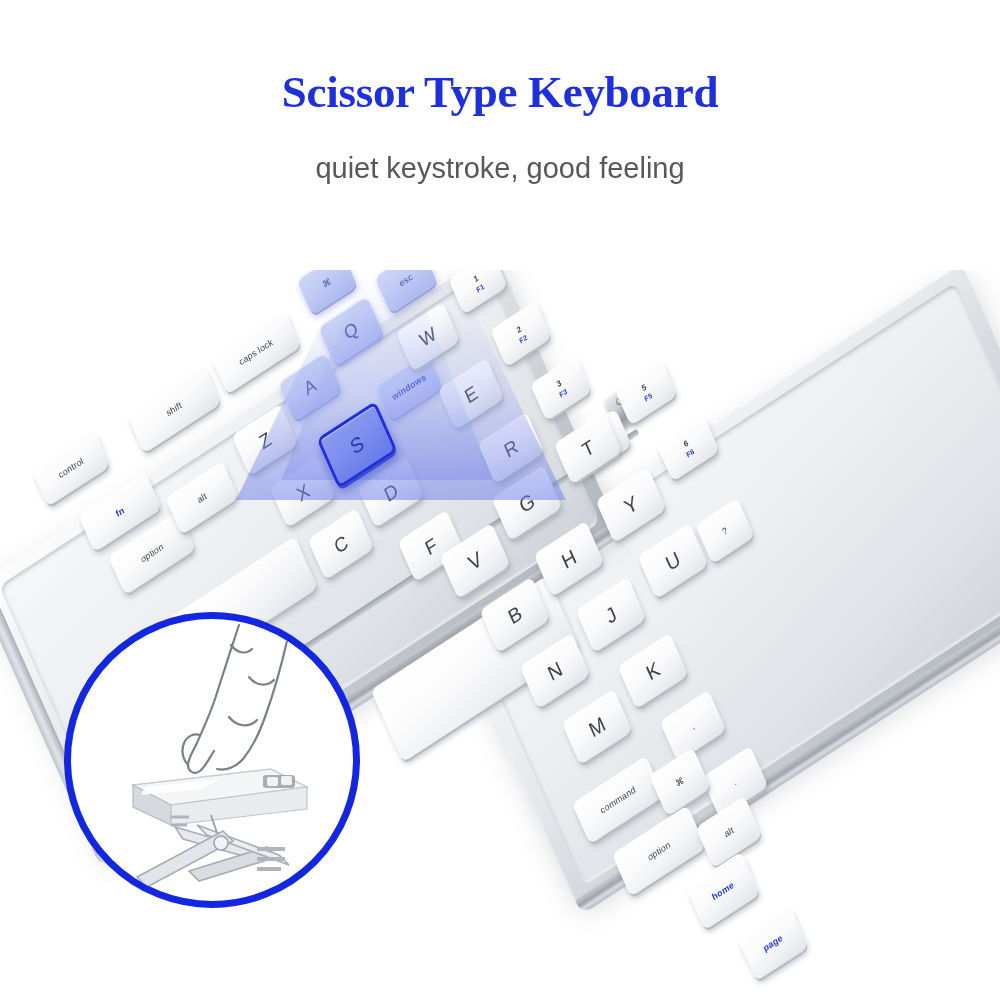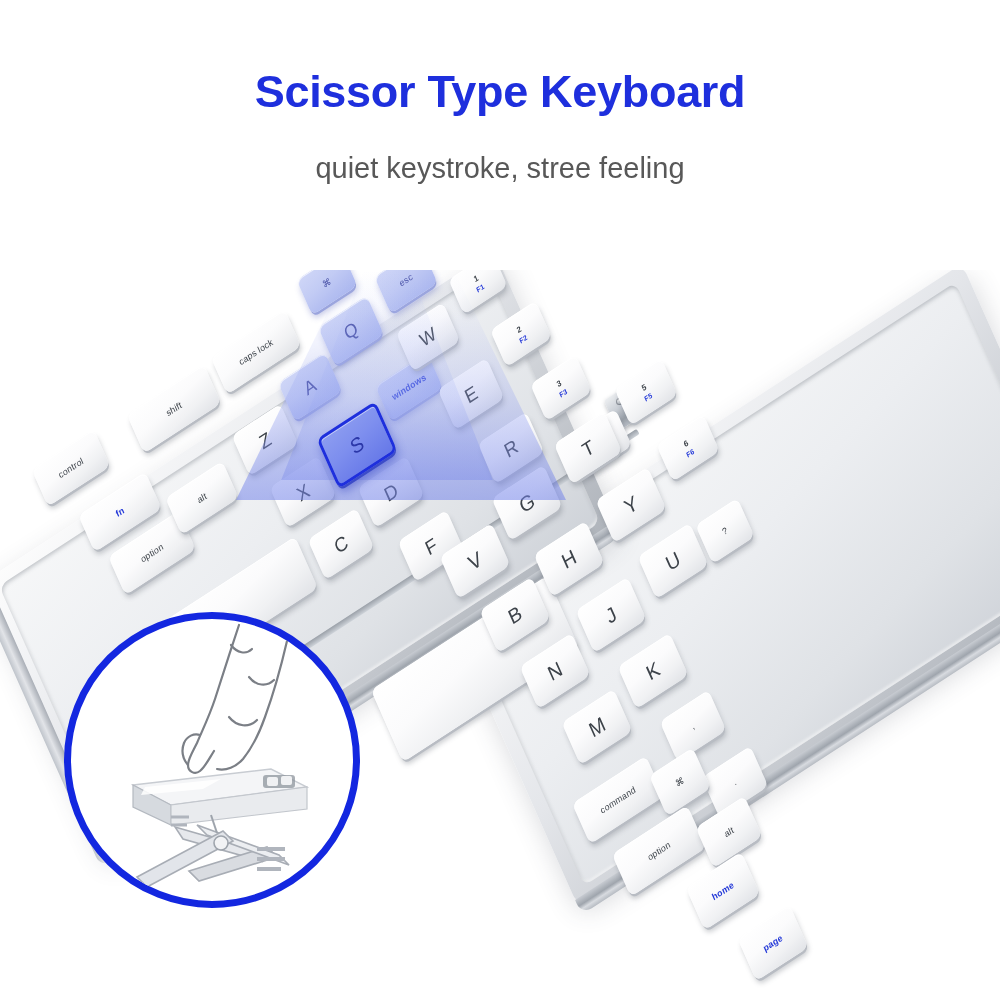--- a/index.html
+++ b/index.html
@@ -11,21 +11,21 @@
     overflow:hidden;
     position:relative;
   }
   #stage{position:absolute;inset:0;width:1000px;height:1000px;overflow:hidden;background:#fff;}
 
   
   .headline{
     position:absolute;left:0;top:66px;width:1000px;text-align:center;
     font-size:45px;font-weight:bold;letter-spacing:-0.3px;
     color:#1e2fdd;
-    font-family:Liberation Sans, sans-serif;
+    font-family:Liberation Serif, serif;
   }
   .subhead{
     position:absolute;left:60px;top:148px;width:880px;text-align:center;
     font-size:29px;line-height:41px;color:#585858;font-weight:400;
     font-family:"Liberation Sans",sans-serif;
   }
   .subhead .l2{display:block;}
 
   
   #kbwrap{position:absolute;left:0;top:270px;width:1000px;height:730px;overflow:hidden;}
@@ -134,21 +134,21 @@
   .inset-circle svg{position:absolute;left:0;top:0;}
 </style>
 </head>
 <body>
 
 <div id="stage">
 
   <div class="headline">Scissor Type Keyboard</div>
 
   <div class="subhead">
-    <span class="l2">quiet keystroke, stree feeling</span>
+    <span class="l2">quiet keystroke, good feeling</span>
   </div>
 
   <div id="kbwrap">
 
     <div class="deck" style="left:460px;top:150px;width:620px;height:330px;transform:rotate(-33deg) skewX(-9deg);">
       <div class="rim"></div>
       <div class="tray" style="left:14px;top:12px;right:14px;bottom:14px;"></div>
     </div>
 
     <div class="deck" style="left:-5px;top:135px;width:610px;height:300px;transform:rotate(-33deg) skewX(-9deg);">

